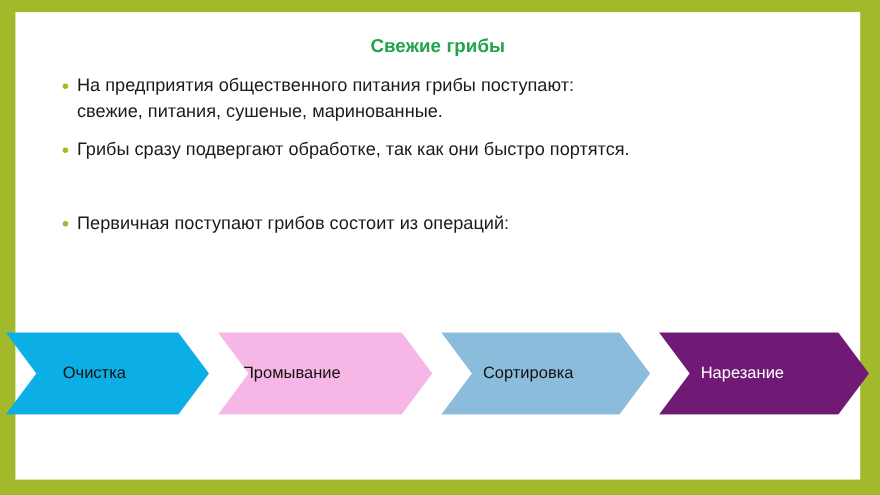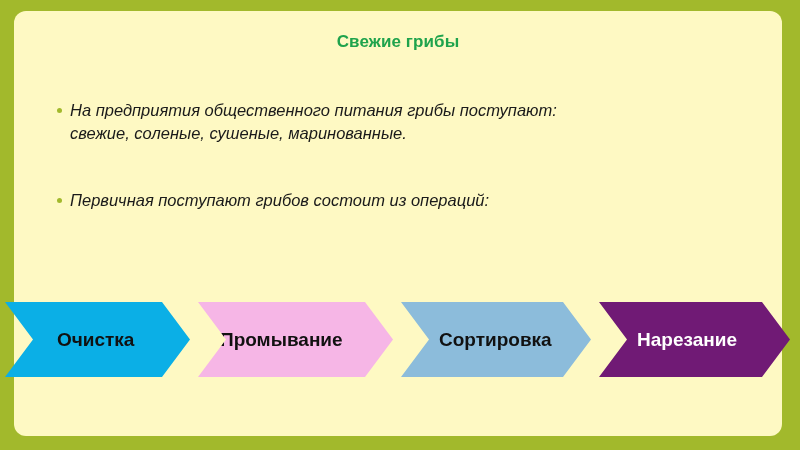--- a/index.html
+++ b/index.html
@@ -22,45 +22,43 @@
     background: #A2B92C;         
     box-sizing: border-box;
     overflow: hidden;
   }
   .slide-inner {
     position: absolute;
     left: 14px;
     top: 11px;
     right: 18px;
     bottom: 14px;
-    background: #fef9c3;
+    background: #ffffff;
     overflow: visible;
-    border-radius: 12px;
   }
 
   
   .title {
     position: absolute;
     left: 0;
     right: 0;
     top: 21px;
     text-align: center;
     font-size: 17px;
     font-weight: bold;
     color: #1FA34C;
     letter-spacing: 0.1px;
   }
 
   
   .bullets {
     position: absolute;
     left: 42px;
-    top: 88px;
+    top: 56px;
     right: 30px;
-    font-style: italic;
   }
   .bullet {
     position: relative;
     padding-left: 14px;
     font-size: 16.5px;
     line-height: 23px;
     color: #1a1a1a;
   }
   .bullet .dot {
     position: absolute;
@@ -90,22 +88,22 @@
     position: absolute;
     top: 0;
     height: 75px;
     display: flex;
     align-items: center;
     box-sizing: border-box;
   }
   .chev .label {
     position: relative;
     z-index: 2;
-    font-size: 19px;
-    font-weight: bold;
+    font-size: 15px;
+    font-weight: normal;
     color: #111111;
     white-space: nowrap;
   }
 
   
   .chev-1 {
     left: 19px;
     width: 185px;
     background: #0BAFE6;
     clip-path: polygon(0 0, 157px 0, 185px 50%, 157px 100%, 0 100%, 28px 50%);
@@ -141,23 +139,27 @@
 <div class="slide">
   <div class="slide-inner">
 
     <div class="title">Свежие грибы</div>
 
     <div class="bullets">
 
       <div class="bullet bullet-1">
         <span class="dot"></span>
         <span>На предприятия общественного питания грибы поступают:</span>
-        <span class="line2">свежие, соленые, сушеные, маринованные.</span>
+        <span class="line2">свежие, питания, сушеные, маринованные.</span>
       </div>
 
+      <div class="bullet bullet-2">
+        <span class="dot"></span>
+        <span>Грибы сразу подвергают обработке, так как они быстро портятся.</span>
+      </div>
 
       <div class="bullet bullet-3">
         <span class="dot"></span>
         <span>Первичная поступают грибов состоит из  операций:</span>
       </div>
 
     </div>
   </div>
 
   <div class="process">

